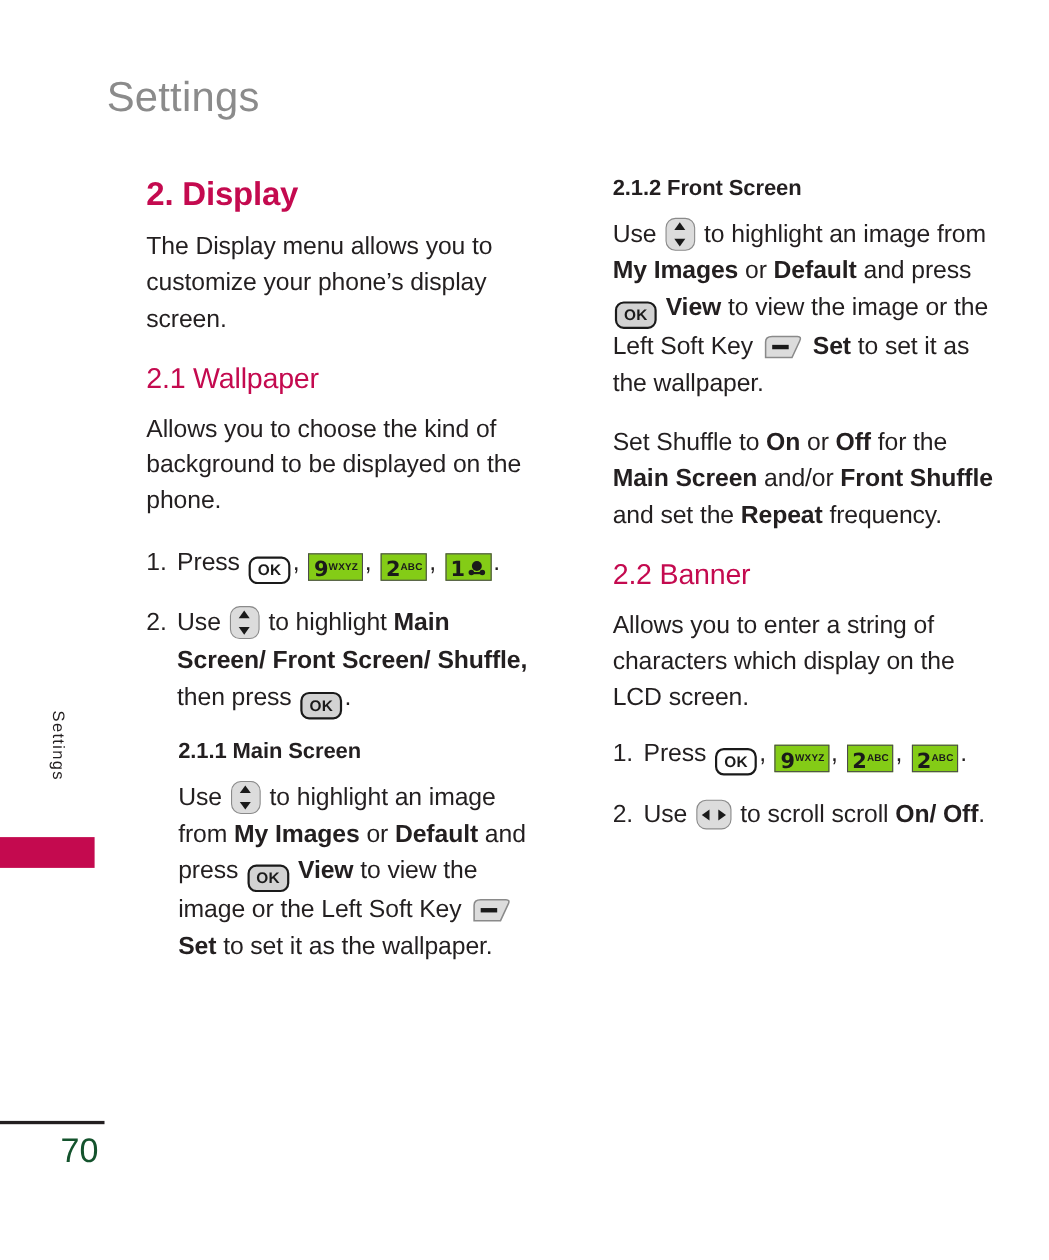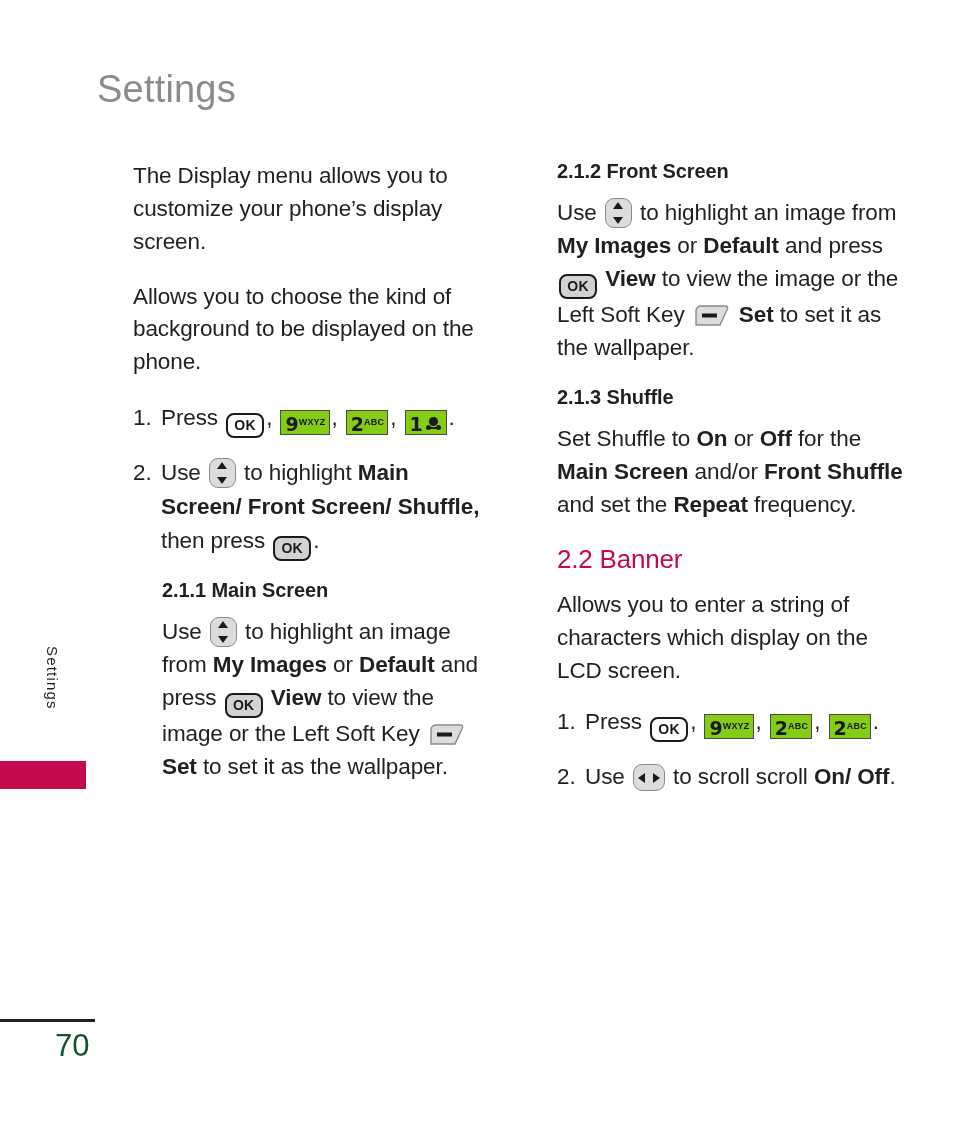--- a/index.html
+++ b/index.html
@@ -272,23 +272,25 @@
 <div class="page-header">Settings</div>
 
 <div class="side-tab-label">Settings</div>
 <div class="side-tab-marker"></div>
 
 <div class="footer-rule"></div>
 <div class="page-number">70</div>
 
 <div class="col col-left">
 
+  <h2 class="section-title">2. Display</h2>
 
   <p class="body-text">The Display menu allows you to customize your phone’s display screen.</p>
 
+  <h3 class="subsection-title">2.1 Wallpaper</h3>
 
   <p class="body-text">Allows you to choose the kind of background to be displayed on the phone.</p>
 
   <ol class="steps">
 
     <li>
       <span class="marker">1.</span>
       <span>Press</span>
 
       <span class="key key-ok">OK</span><span>,</span>
@@ -358,21 +360,20 @@
     <span class="key key-soft">
       <svg viewBox="0 0 36 23" width="36" height="23" aria-hidden="true">
         <path d="M2 21 L2 7 Q2 2 8 2 L31 2 Q35 2 33 6 L26 21 Z" fill="#dcdcdc" stroke="#8a8a8a" stroke-width="1.4"></path>
         <rect x="8" y="9.5" width="15" height="4" fill="#1a1a1a"></rect>
       </svg>
     </span>
     <b>Set</b>
     <span>to set it as the wallpaper.</span>
   </p>
 
-  <h4 class="subsub-title">2.1.3 Shuffle</h4>
 
   <p class="body-text">
     <span>Set Shuffle to</span>
     <b>On</b>
     <span>or</span>
     <b>Off</b>
     <span>for the</span>
     <b>Main Screen</b>
     <span>and/or</span>
     <b>Front Shuffle</b>

